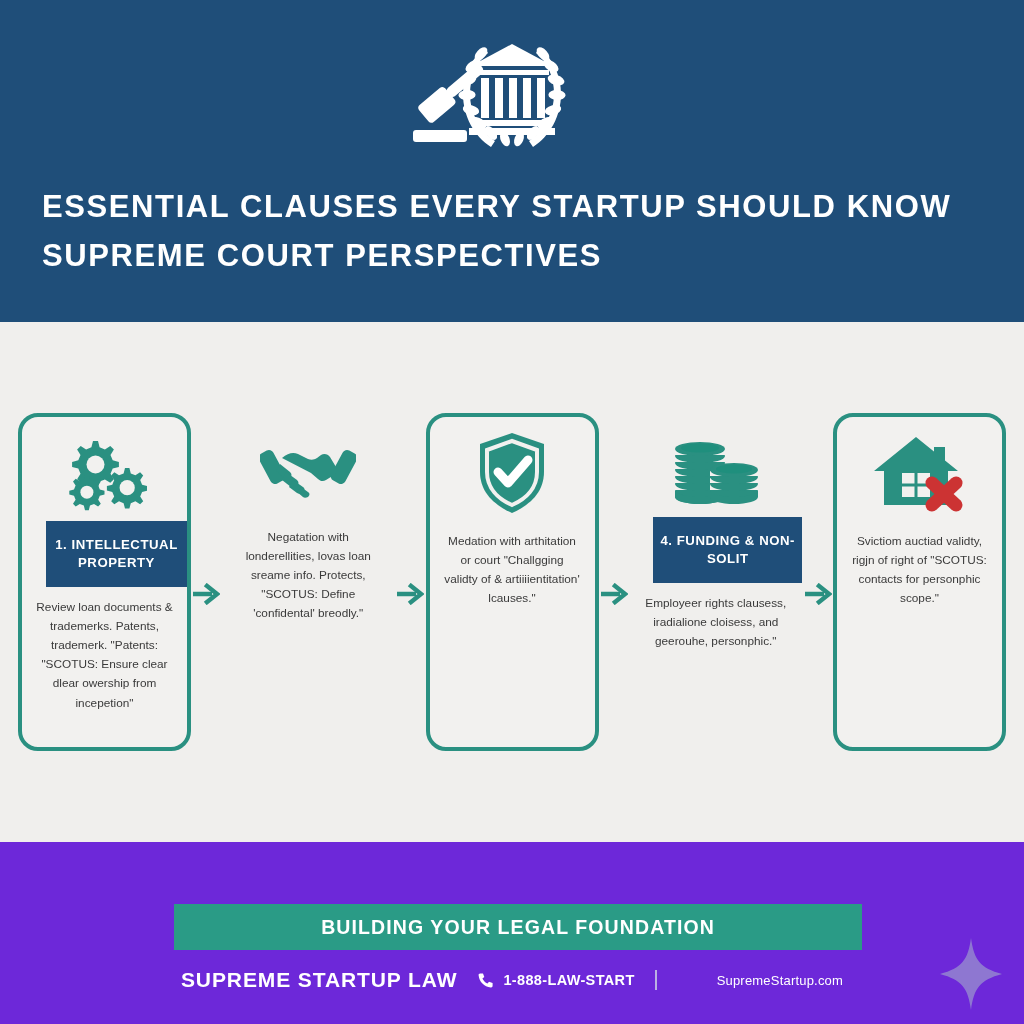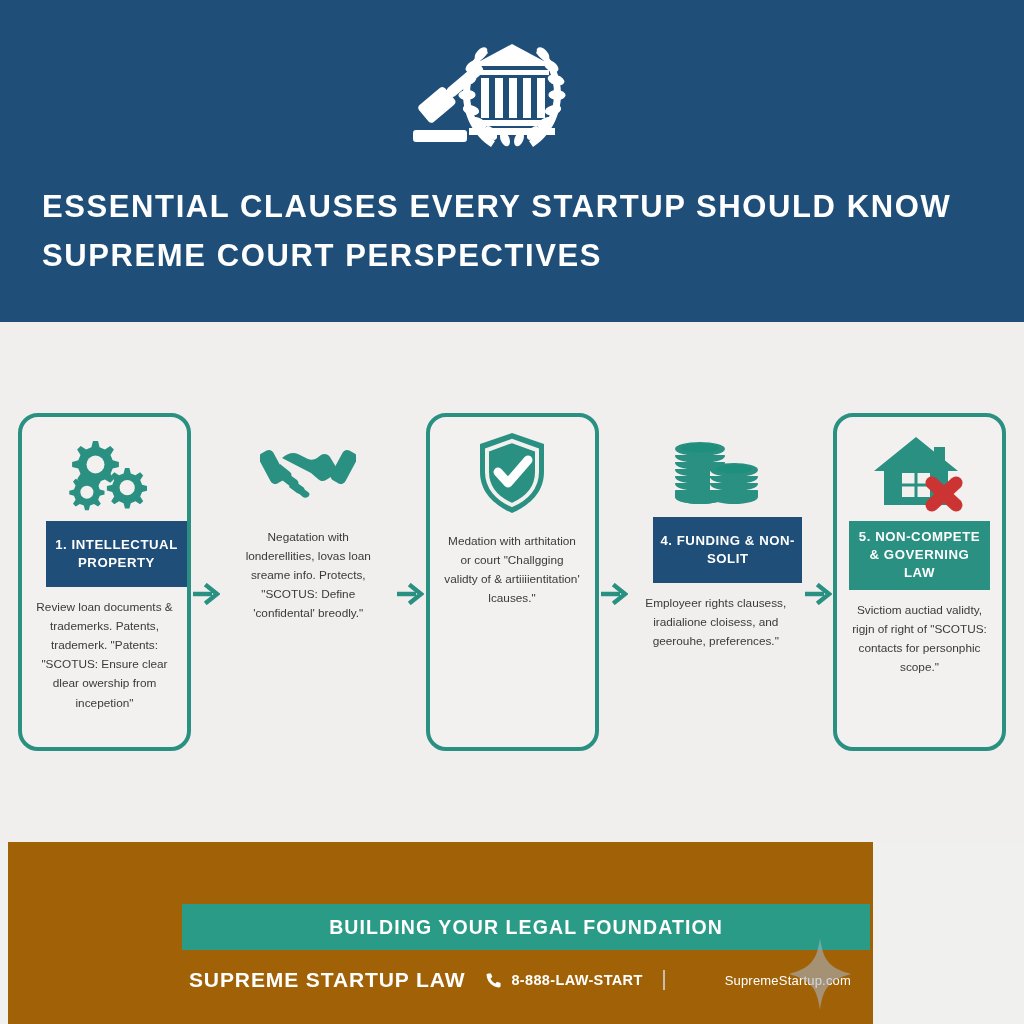--- a/index.html
+++ b/index.html
@@ -134,24 +134,24 @@
     height: 28px;
     display: flex;
     align-items: center;
     justify-content: center;
     margin-top: 24px;
   }
 
   
   .footer {
     position: absolute;
-    left: 8px; top: 842px;
-    width: 865px;
+    left: 0; top: 842px;
+    width: 1024px;
     height: 182px;
-    background: #a16207;
+    background: #6d28d9;
     overflow: hidden;
   }
   .footer-banner {
     position: absolute;
     left: 174px; top: 62px;
     width: 688px;
     height: 46px;
     background: #2a9b86;
     display: flex;
     align-items: center;
@@ -366,21 +366,21 @@
                 <rect x="40" y="49" width="48" height="5" fill="#f2f1ef"></rect>
                 <ellipse cx="64" cy="48" rx="24" ry="7"></ellipse>
                 <rect x="40" y="42" width="48" height="5" fill="#f2f1ef"></rect>
                 <ellipse cx="64" cy="41" rx="24" ry="7"></ellipse>
                 <ellipse cx="64" cy="40" rx="18" ry="4.6" fill="#1f8f7d"></ellipse>
               </g>
             </g>
           </svg>
         </div>
         <div class="card-head navy">4. FUNDING &amp; NON-SOLIT</div>
-        <div class="card-body">Employeer rights clausess, iradialione cloisess, and geerouhe, preferences."</div>
+        <div class="card-body">Employeer rights clausess, iradialione cloisess, and geerouhe, personphic."</div>
       </div>
 
       <div class="arrow">
         <svg width="28" height="22" viewBox="0 0 28 22">
           <path d="M1 11 L20 11" stroke="#2a9081" stroke-width="4.5" fill="none"></path>
           <path d="M15 3 L25 11 L15 19" stroke="#2a9081" stroke-width="4.5" fill="none" stroke-linecap="square" stroke-linejoin="miter"></path>
         </svg>
       </div>
 
       <div class="card bordered">
@@ -392,37 +392,36 @@
             </g>
             <rect x="30" y="40" width="28" height="24" fill="#f2f1ef"></rect>
             <rect x="42.5" y="40" width="3" height="24" fill="#2a9081"></rect>
             <rect x="30" y="50.5" width="28" height="3" fill="#2a9081"></rect>
             <g stroke="#cc3333" stroke-width="13" stroke-linecap="round">
               <path d="M60 50 L84 72"></path>
               <path d="M84 50 L60 72"></path>
             </g>
           </svg>
         </div>
-        <div class="card-head teal">5. NON-COMPETE &amp; GOVERNING LAW</div>
         <div class="card-body">Svictiom auctiad validty, rigjn of right of "SCOTUS: contacts for personphic scope."</div>
       </div>
 
     </div>
   </div>
 
   <div class="footer">
     <div class="footer-banner">BUILDING YOUR LEGAL FOUNDATION</div>
 
     <div class="footer-row">
       <span class="brand-name">SUPREME STARTUP LAW</span>
       <span class="contact">
         <svg width="17" height="17" viewBox="0 0 17 17">
           <path d="M3.2 1.4 L6 1.4 L7.3 5 L5.4 6.5 c1 2.3 2.8 4.1 5.1 5.1 L12 9.7 L15.6 11 L15.6 13.8 c0 1-0.8 1.8-1.8 1.6 C7 14.6 2.4 10 1.6 3.2 C1.4 2.2 2.2 1.4 3.2 1.4z" fill="#ffffff"></path>
         </svg>
-        <span>8-888-LAW-START</span>
+        <span>1-888-LAW-START</span>
       </span>
       <span class="divider-bar"></span>
       <span class="site">SupremeStartup.com</span>
     </div>
 
     <svg class="sparkle" viewBox="0 0 62 72">
       <path d="M31 0 C34 22 40 30 62 36 C40 42 34 50 31 72 C28 50 22 42 0 36 C22 30 28 22 31 0z" fill="#aab9cc"></path>
     </svg>
   </div>
 

